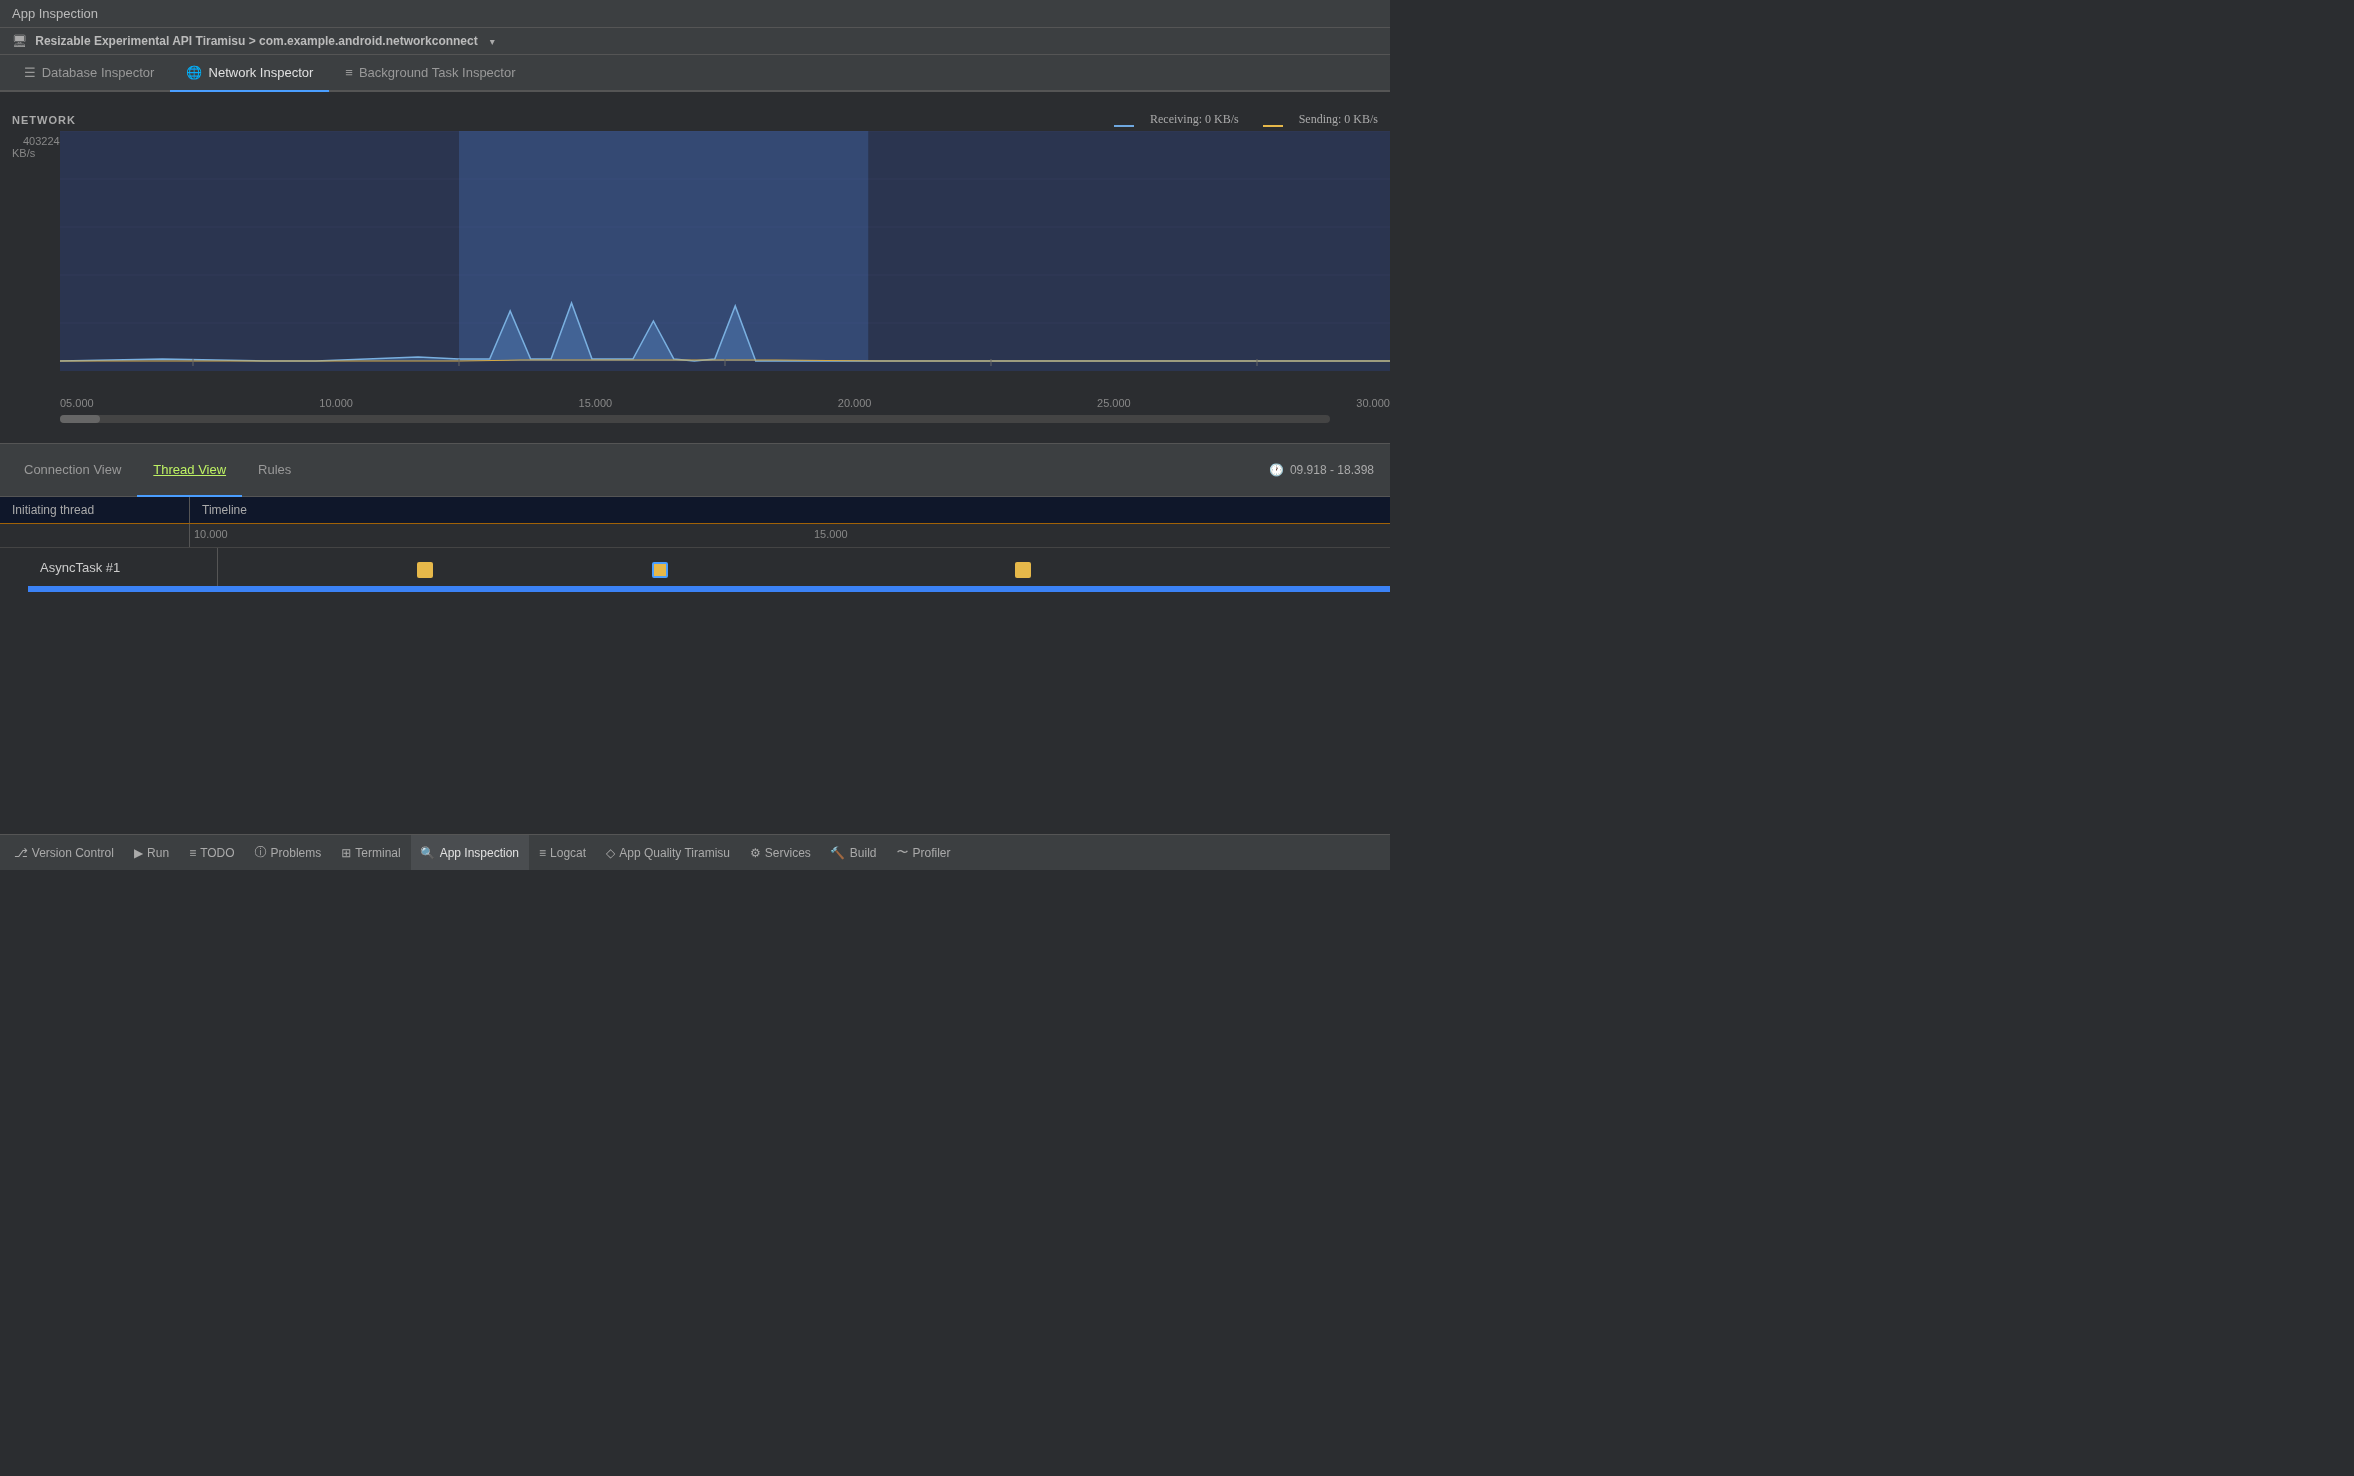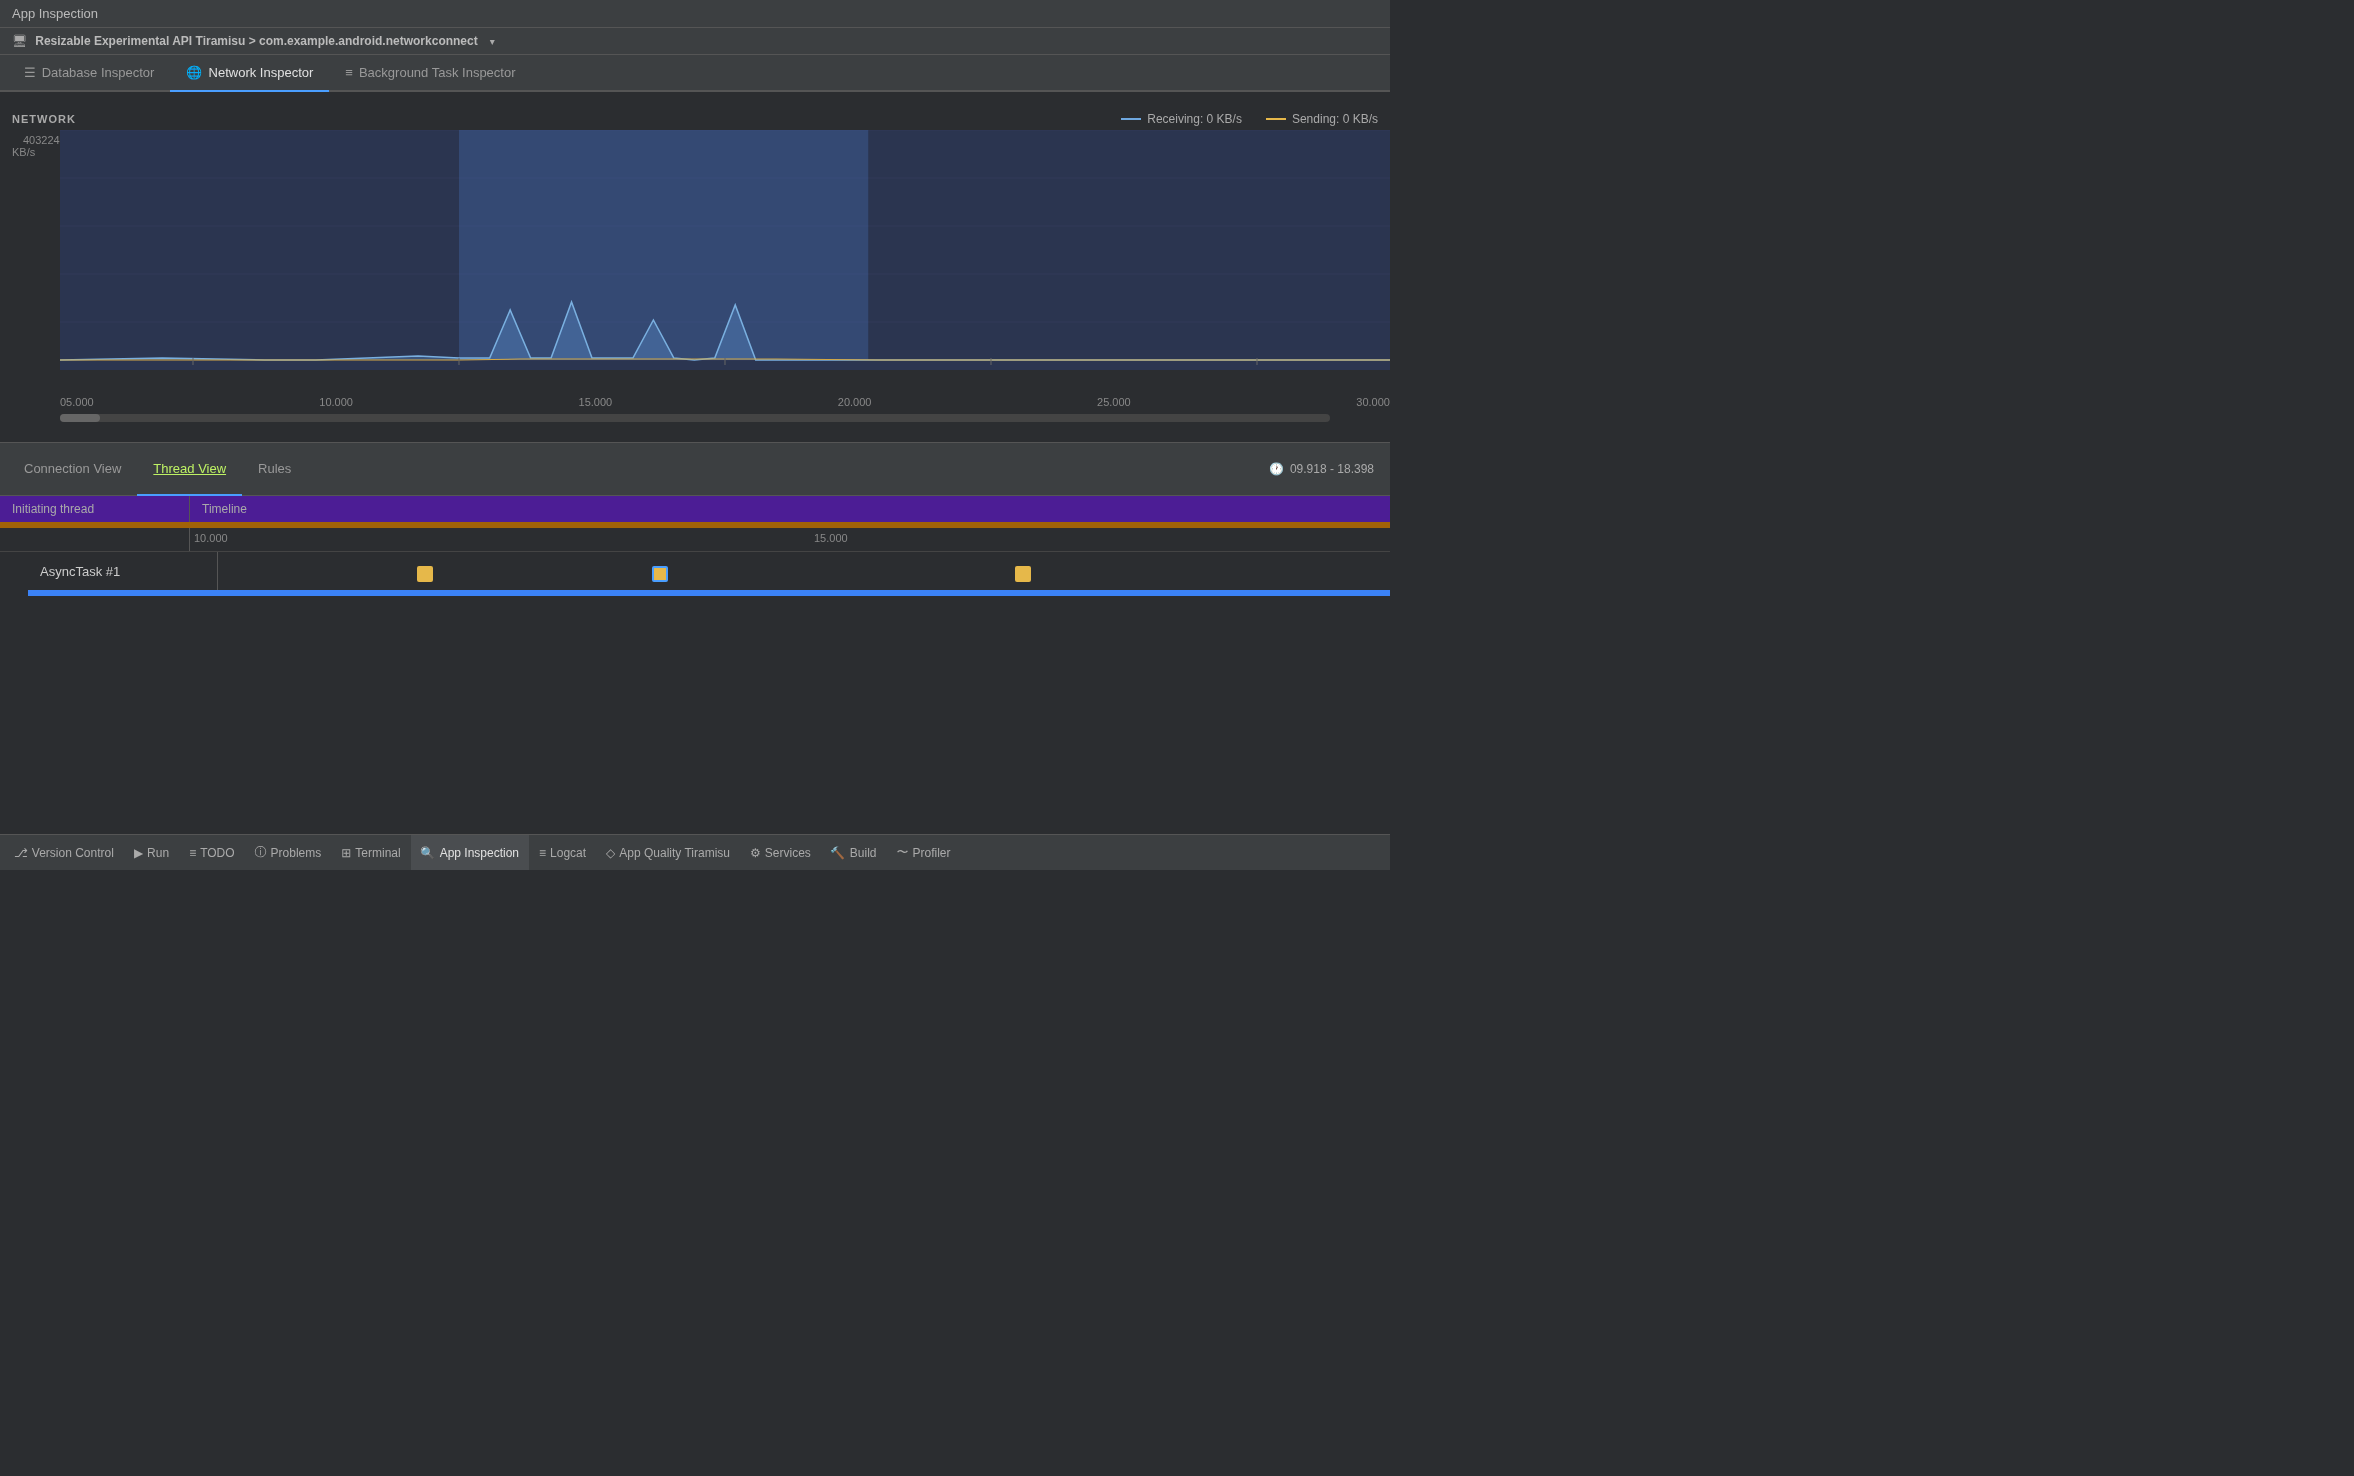--- a/index.html
+++ b/index.html
@@ -98,22 +98,23 @@
       margin-left: auto;
       display: flex;
       gap: 24px;
       align-items: center;
       font-size: 12px;
       color: #aaa;
     }
 
     .legend-item {
       display: flex;
-      align-items: center;
-      gap: 6px;
+      align-items: flex-end;
+      gap: 16px;
+      font-family: Liberation Serif, serif;
     }
 
     .legend-line-blue {
       width: 20px;
       height: 2px;
       background: #6fa8e0;
     }
 
     .legend-line-orange {
       width: 20px;
@@ -219,22 +220,22 @@
     .clock-icon { font-size: 12px; }
 
     
     .thread-table {
       flex: 1;
       overflow: hidden;
     }
 
     .thread-header {
       display: flex;
-      background: #4c1d95;
-      border-bottom: 6px solid #a16207;
+      background: #0f172a;
+      border-bottom: 1px solid #a16207;
     }
 
     .thread-col-label {
       width: 190px;
       min-width: 190px;
       padding: 6px 12px;
       font-size: 12px;
       color: #aaa;
       font-weight: 500;
       border-right: 1px solid #555;

